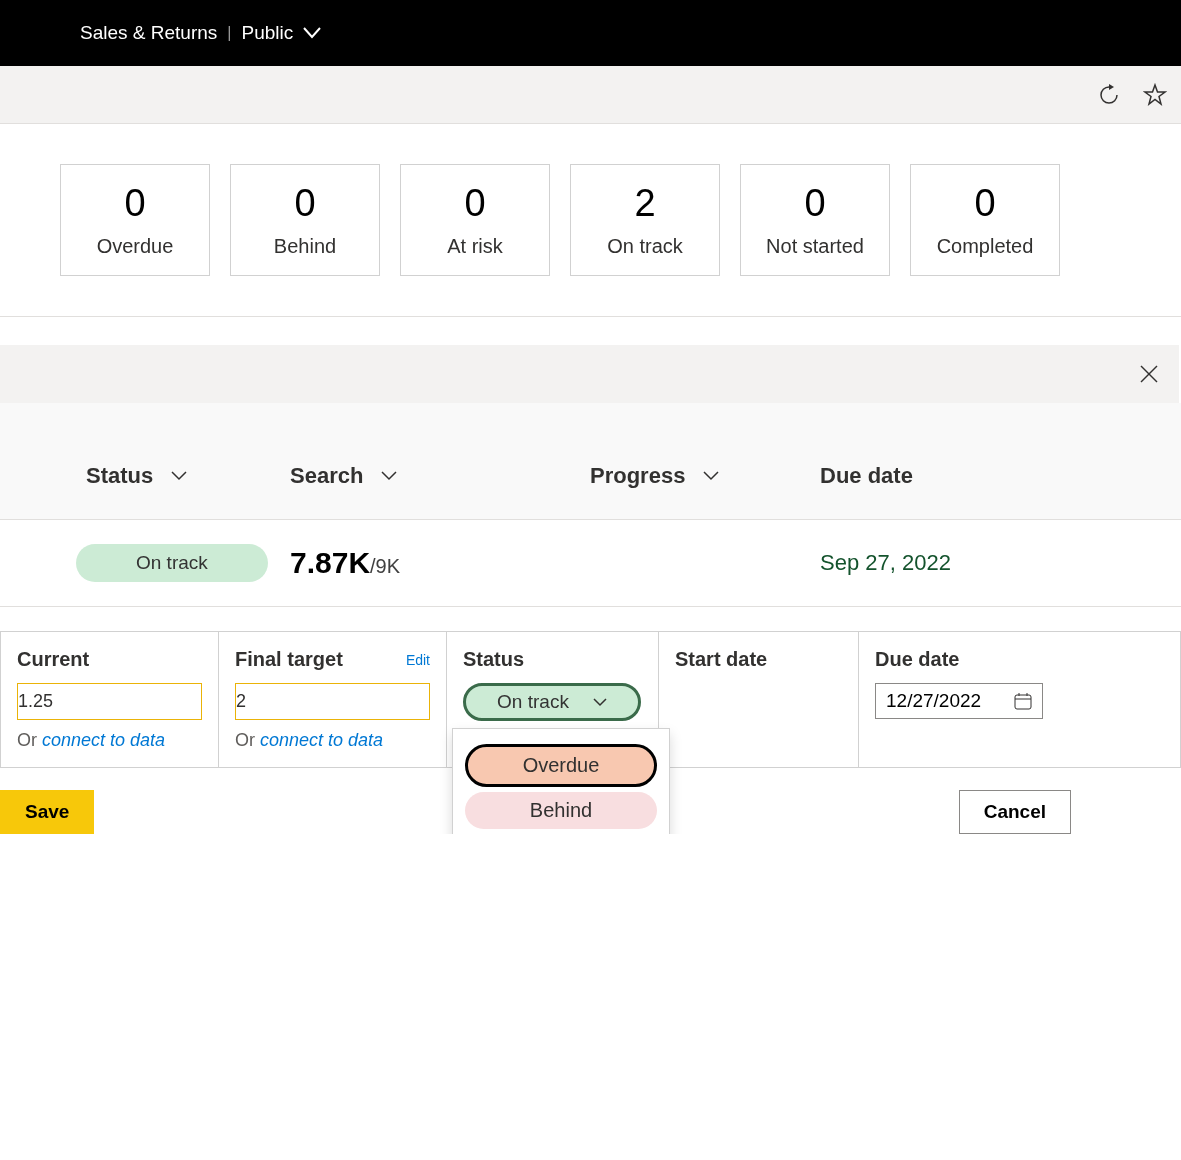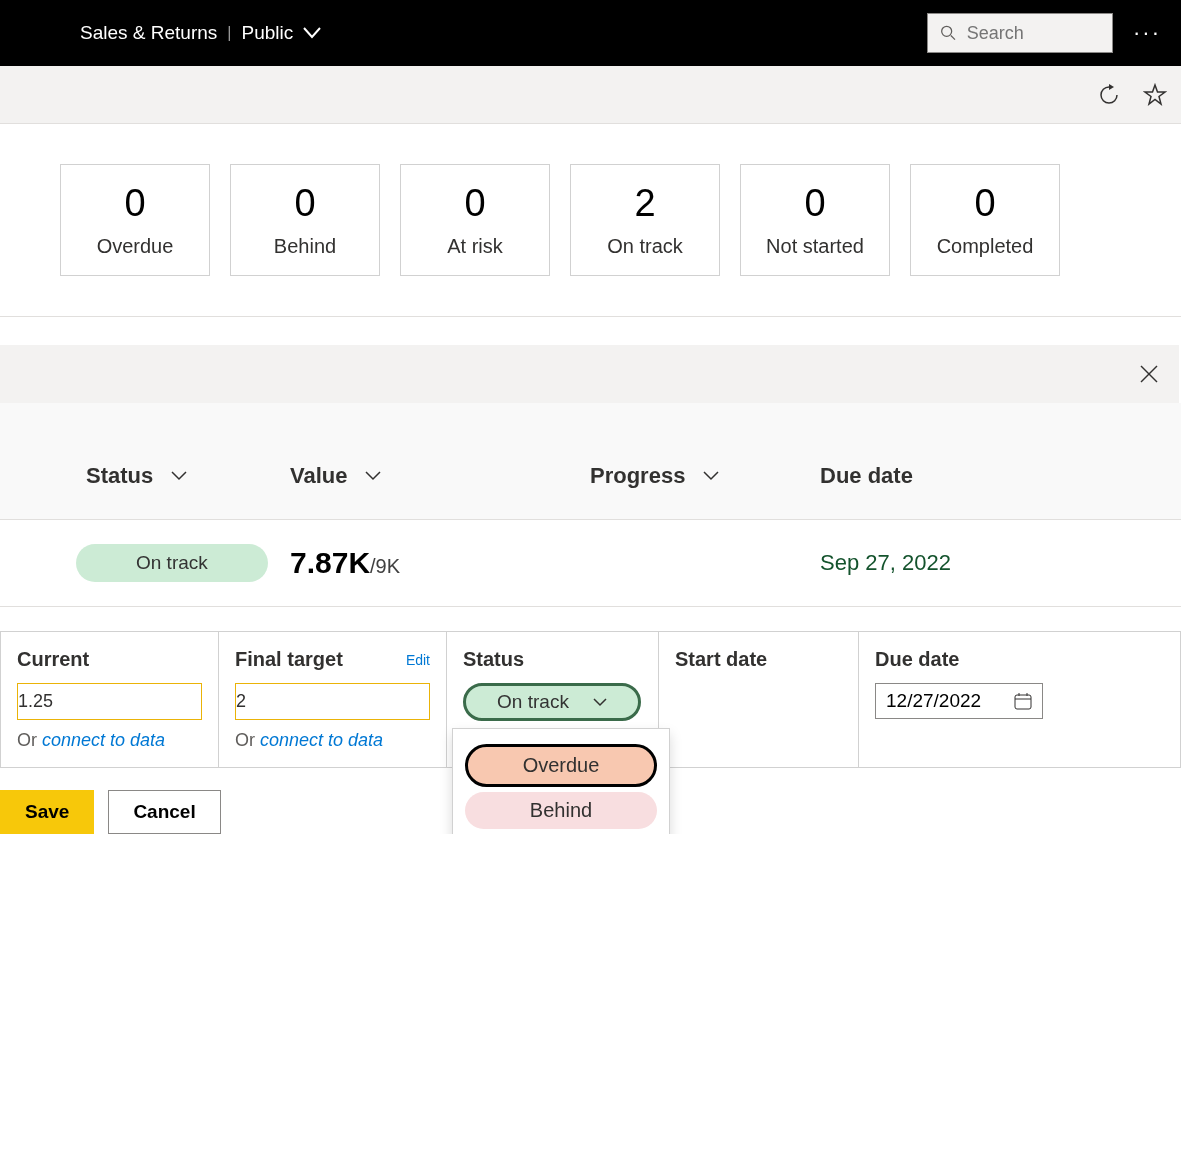--- a/index.html
+++ b/index.html
@@ -73,51 +73,41 @@
     .item-ontrack { background: #ccebd5; }
     .item-notstarted { background: #ededed; }
     .item-completed { background: #bfd3f3; }
     .manage-row { border-top: 1px solid #d1d1d1; border: 4px solid #e81123; padding: 12px 0; text-align: center; font-size: 20px; color: #323130; cursor: pointer; margin-top: 4px; }
 
     
     .date-input { display: flex; align-items: center; border: 1px solid #8a8886; padding: 6px 10px; gap: 10px; }
     .date-input input { border: none; outline: none; font-size: 19px; flex: 1; width: 100%; }
 
     
-    .btn-row { display: flex; justify-content: flex-start; gap: 14px; padding: 22px 110px 0 0; }
+    .btn-row { display: flex; justify-content: space-between; gap: 14px; padding: 22px 110px 0 0; }
     .btn { padding: 10px 24px; font-size: 19px; font-weight: 600; border: 1px solid #8a8886; cursor: pointer; }
     .btn-save { background: #f7c80a; border-color: #f7c80a; }
     .btn-cancel { background: #fff; }
 
     svg { display: block; }
   </style>
 </head>
 <body>
 
 <div class="topbar">
   <div class="topbar-left">
     <span class="workspace">Sales &amp; Returns</span>
     <span class="divider">|</span>
     <span class="public">
       <span>Public</span>
       <svg width="18" height="12" viewBox="0 0 18 12">
           <path d="M1 1 L9 10 L17 1" stroke="#fff" stroke-width="2" fill="none"></path>
         </svg>
     </span>
   </div>
-  <div class="topbar-right">
-    <div class="searchbox">
-      <svg width="20" height="20" viewBox="0 0 20 20">
-          <circle cx="8" cy="8" r="6" stroke="#605e5c" stroke-width="1.5" fill="none"></circle>
-          <line x1="13" y1="13" x2="18" y2="18" stroke="#605e5c" stroke-width="1.5"></line>
-        </svg>
-      <input placeholder="Search" style="">
-    </div>
-    <span class="more-icon">···</span>
-  </div>
 </div>
 
 <div class="subbar">
   <svg width="24" height="24" viewBox="0 0 24 24">
       <path d="M20 12 A8 8 0 1 1 12 4" stroke="#323130" stroke-width="1.5" fill="none"></path>
       <path d="M12 1 L12 7 L17 4 Z" fill="#323130"></path>
     </svg>
   <svg width="24" height="24" viewBox="0 0 24 24">
       <path d="M12 2 L14.5 9 L22 9 L16 13.5 L18 21 L12 16.5 L6 21 L8 13.5 L2 9 L9.5 9 Z" stroke="#323130" stroke-width="1.5" fill="none"></path>
     </svg>
@@ -158,21 +148,21 @@
 </div>
 
 <div class="col-headers">
   <div class="col status-col">
     <span>Status</span>
     <svg width="16" height="10" viewBox="0 0 16 10">
         <path d="M1 1 L8 8 L15 1" stroke="#323130" stroke-width="1.5" fill="none"></path>
       </svg>
   </div>
   <div class="col value-col">
-    <span>Value</span>
+    <span>Search</span>
     <svg width="16" height="10" viewBox="0 0 16 10">
         <path d="M1 1 L8 8 L15 1" stroke="#323130" stroke-width="1.5" fill="none"></path>
       </svg>
   </div>
   <div class="col progress-col">
     <span>Progress</span>
     <svg width="16" height="10" viewBox="0 0 16 10">
         <path d="M1 1 L8 8 L15 1" stroke="#323130" stroke-width="1.5" fill="none"></path>
       </svg>
   </div>

